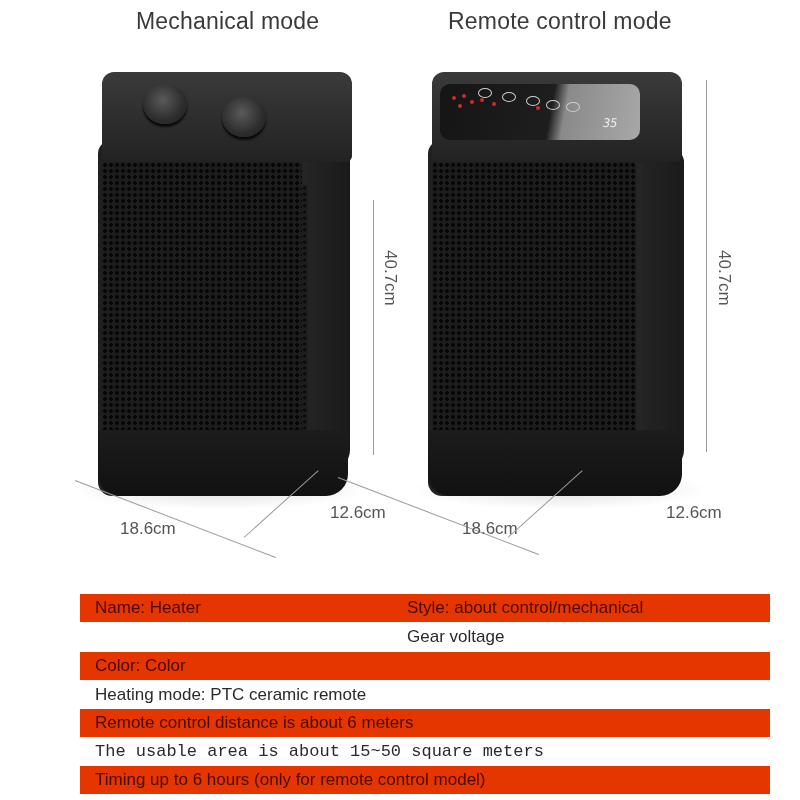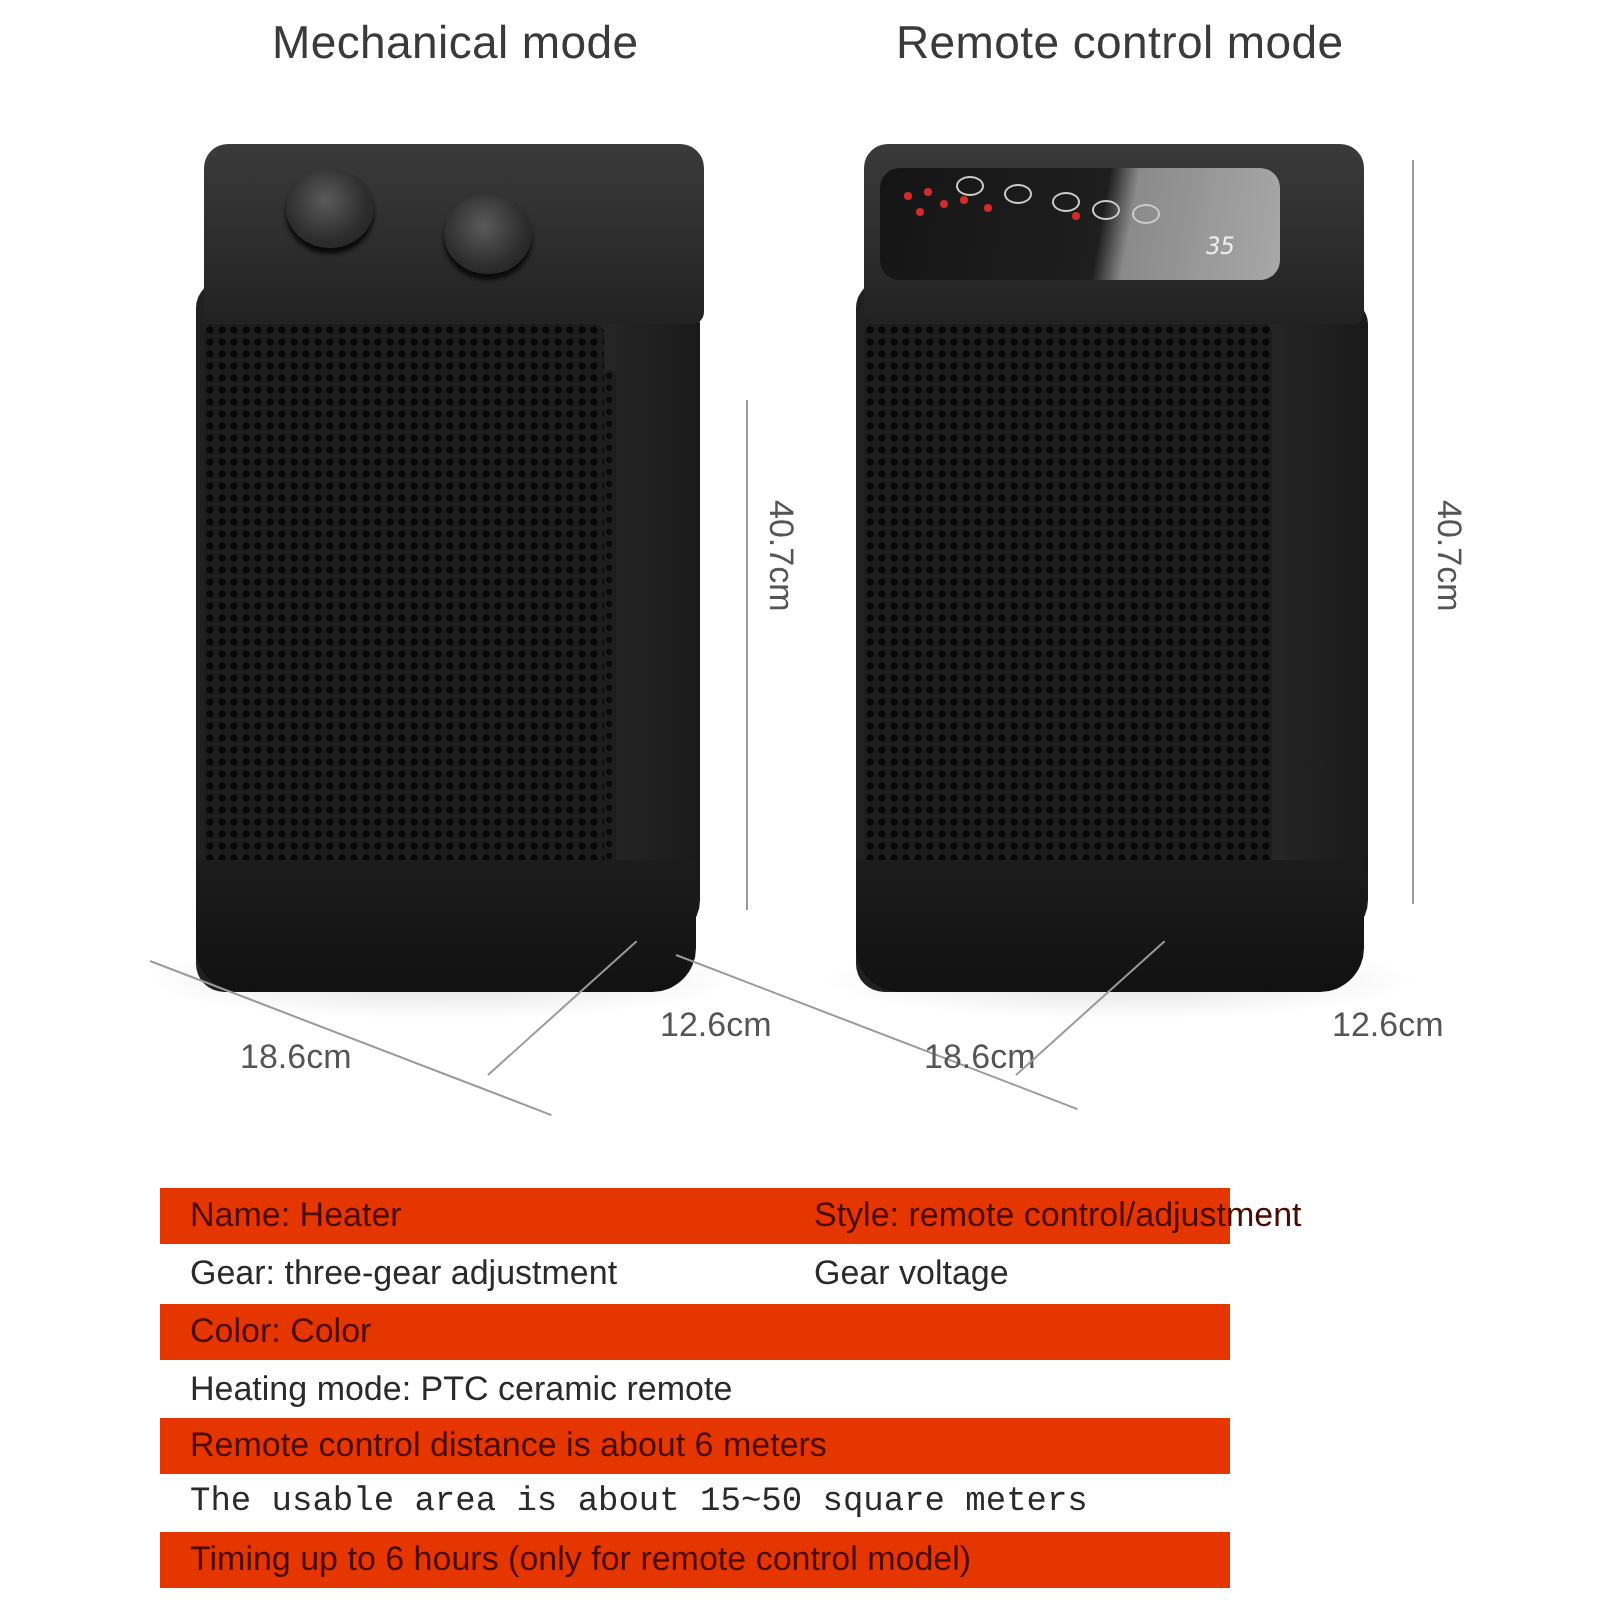--- a/index.html
+++ b/index.html
@@ -15,21 +15,21 @@
   .base{position:absolute;background:linear-gradient(180deg,#1c1c1c,#111);border-radius:0 0 22px 22px;}
   .side-panel{position:absolute;background:linear-gradient(90deg,#262626,#1a1a1a);}
   .knob{position:absolute;width:44px;height:40px;border-radius:50%;background:radial-gradient(circle at 45% 40%,#5a5a5a,#2d2d2d 60%,#1d1d1d);box-shadow:0 3px 2px #0a0a0a;}
   .panel{position:absolute;background:linear-gradient(100deg,#151515 0%,#1e1e1e 55%,#8a8a8a 62%,#a8a8a8 100%);border-radius:10px;}
   .led{position:absolute;width:4px;height:4px;border-radius:50%;background:#d22a2a;}
   .ring{position:absolute;width:12px;height:8px;border:1px solid #ccc;border-radius:50%;}
   .temp{position:absolute;color:#eee;font-size:12px;font-family:"DejaVu Sans Mono",monospace;transform:skewX(-10deg);}
   .dim-line{position:absolute;background:#9a9a9a;}
   .dim-label{position:absolute;color:#555;font-size:17px;}
   .vert{transform:rotate(90deg);transform-origin:left top;white-space:nowrap;}
-  .spec{position:absolute;left:80px;width:535px;height:28px;}
+  .spec{position:absolute;left:80px;width:690px;height:28px;}
   .spec.red{background:#e53600;}
   .spec span{position:absolute;top:4px;font-size:17px;white-space:nowrap;}
   .spec.red span{color:#4a0a00;}
   .spec.white span{color:#2a2a2a;}
   .shadow{position:absolute;background:radial-gradient(ellipse at center,rgba(0,0,0,.12),transparent 70%);}
 </style>
 </head>
 <body>
 
 <div class="title" style="left:136px;">Mechanical mode</div>
@@ -81,24 +81,23 @@
 <div class="dim-line" style="left:706px;top:80px;width:1px;height:372px;"></div>
 <div class="dim-label vert" style="left:734px;top:250px;">40.7cm</div>
 <div class="dim-line" style="left:338px;top:477px;width:215px;height:1px;transform:rotate(21deg);transform-origin:left center;"></div>
 <div class="dim-label" style="left:462px;top:519px;">18.6cm</div>
 <div class="dim-line" style="left:508px;top:537px;width:100px;height:1px;transform:rotate(-42deg);transform-origin:left center;"></div>
 <div class="dim-label" style="left:666px;top:503px;">12.6cm</div>
 
 <div>
   <div class="spec red" style="top:594px;">
     <span style="left:15px;">Name: Heater</span>
-    <span style="left:327px;">Style: remote control/adjustment</span>
+    <span style="left:327px;">Style: about control/mechanical</span>
   </div>
   <div class="spec white" style="top:623px;">
-    <span style="left:15px;">Gear: three-gear adjustment</span>
     <span style="left:327px;">Gear voltage</span>
   </div>
   <div class="spec red" style="top:652px;">
     <span style="left:15px;">Color: Color</span>
   </div>
   <div class="spec white" style="top:681px;">
     <span style="left:15px;">Heating mode: PTC ceramic remote</span>
   </div>
   <div class="spec red" style="top:709px;">
     <span style="left:15px;">Remote control distance is about 6 meters</span>

